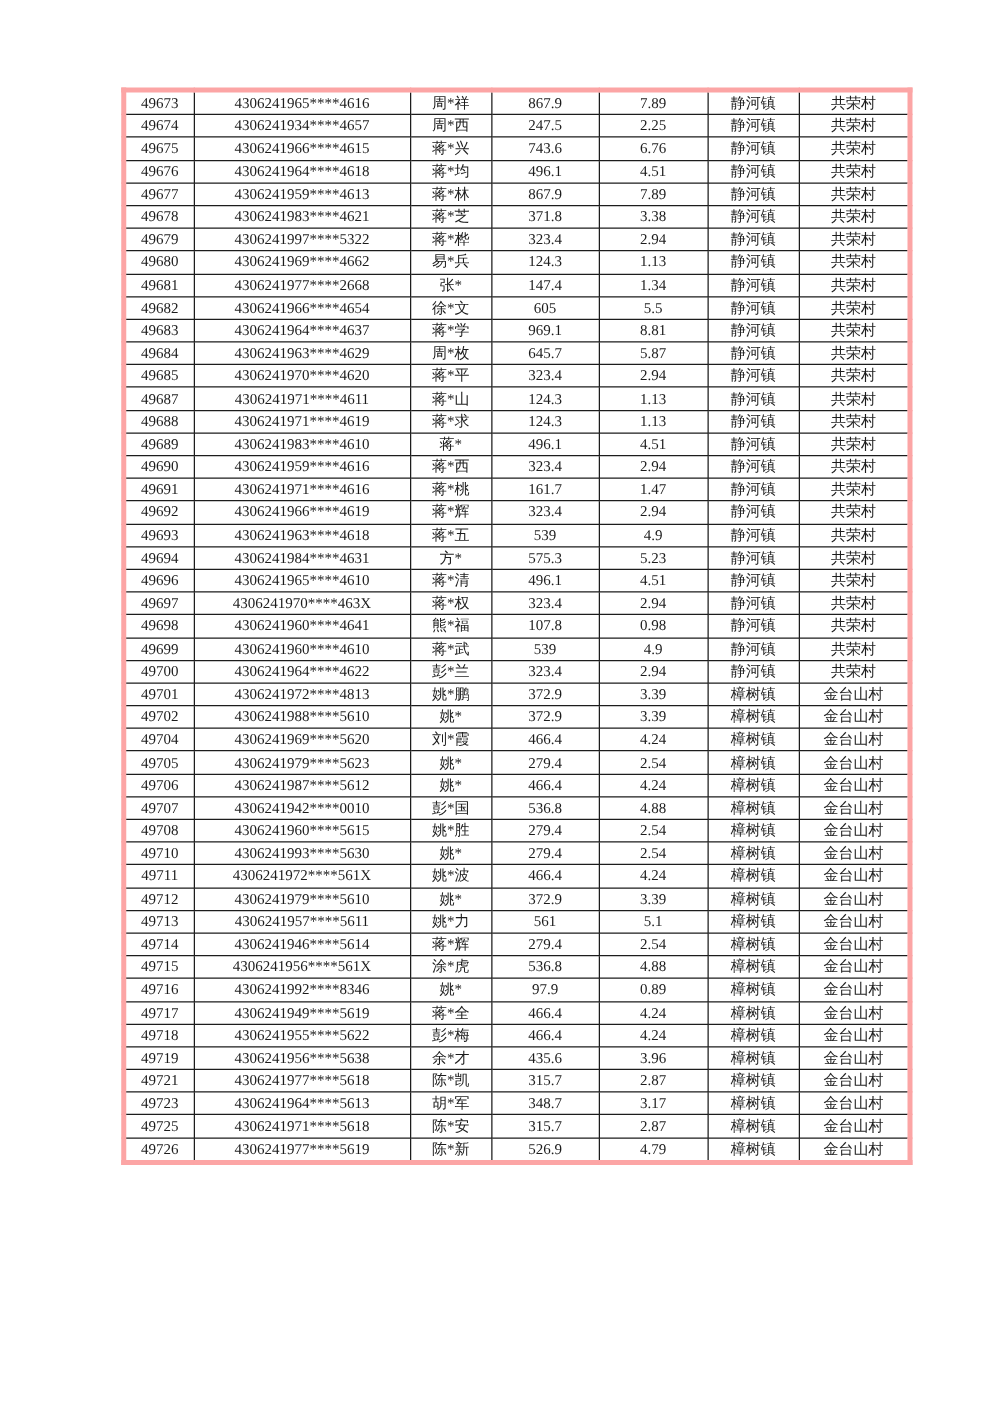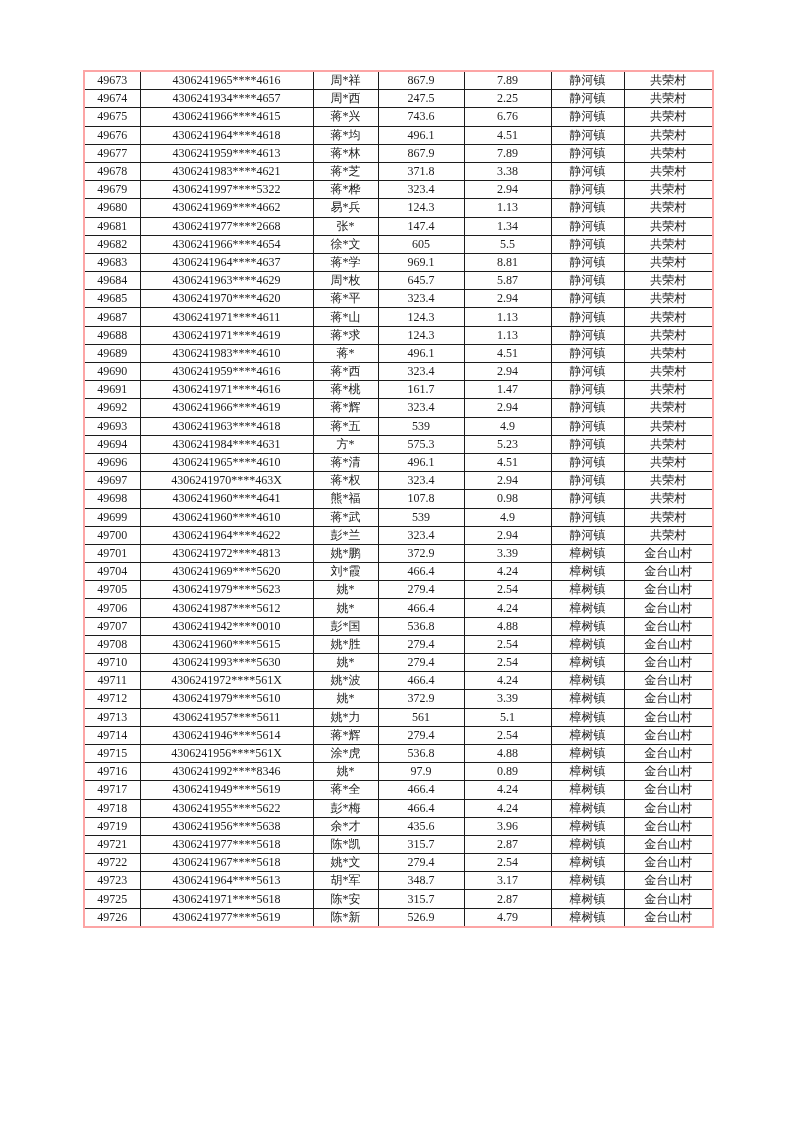--- a/index.html
+++ b/index.html
@@ -11,26 +11,26 @@
     position: relative;
     width: 794px;
     height: 1122px;
     background: #ffffff;
     overflow: hidden;
     font-family: "Liberation Serif", "DejaVu Serif", serif;
     color: #1c1c1c;
   }
   table.records {
     position: absolute;
-    left: 83px;
+    left: 97px;
     top: 70px;
     width: 629px;
     border-collapse: collapse;
     table-layout: fixed;
-    border: 2px solid #fca5a5;
+    border: 4px solid #fca5a5;
   }
   table.records td {
     border: 1px solid #1c1c1c;
     height: 17.2px;
     padding: 0 2px;
     font-size: 12px;
     line-height: 17px;
     text-align: center;
     vertical-align: middle;
     white-space: nowrap;
@@ -296,20 +296,29 @@
         <tr>
           <td>49701</td>
           <td>4306241972****4813</td>
           <td>姚*鹏</td>
           <td>372.9</td>
           <td>3.39</td>
           <td>樟树镇</td>
           <td>金台山村</td>
         </tr>
         <tr>
+          <td>49702</td>
+          <td>4306241988****5610</td>
+          <td>姚*</td>
+          <td>372.9</td>
+          <td>3.39</td>
+          <td>樟树镇</td>
+          <td>金台山村</td>
+        </tr>
+        <tr>
           <td>49704</td>
           <td>4306241969****5620</td>
           <td>刘*霞</td>
           <td>466.4</td>
           <td>4.24</td>
           <td>樟树镇</td>
           <td>金台山村</td>
         </tr>
         <tr>
           <td>49705</td>
@@ -440,29 +449,20 @@
         <tr>
           <td>49721</td>
           <td>4306241977****5618</td>
           <td>陈*凯</td>
           <td>315.7</td>
           <td>2.87</td>
           <td>樟树镇</td>
           <td>金台山村</td>
         </tr>
         <tr>
-          <td>49722</td>
-          <td>4306241967****5618</td>
-          <td>姚*文</td>
-          <td>279.4</td>
-          <td>2.54</td>
-          <td>樟树镇</td>
-          <td>金台山村</td>
-        </tr>
-        <tr>
           <td>49723</td>
           <td>4306241964****5613</td>
           <td>胡*军</td>
           <td>348.7</td>
           <td>3.17</td>
           <td>樟树镇</td>
           <td>金台山村</td>
         </tr>
         <tr>
           <td>49725</td>

